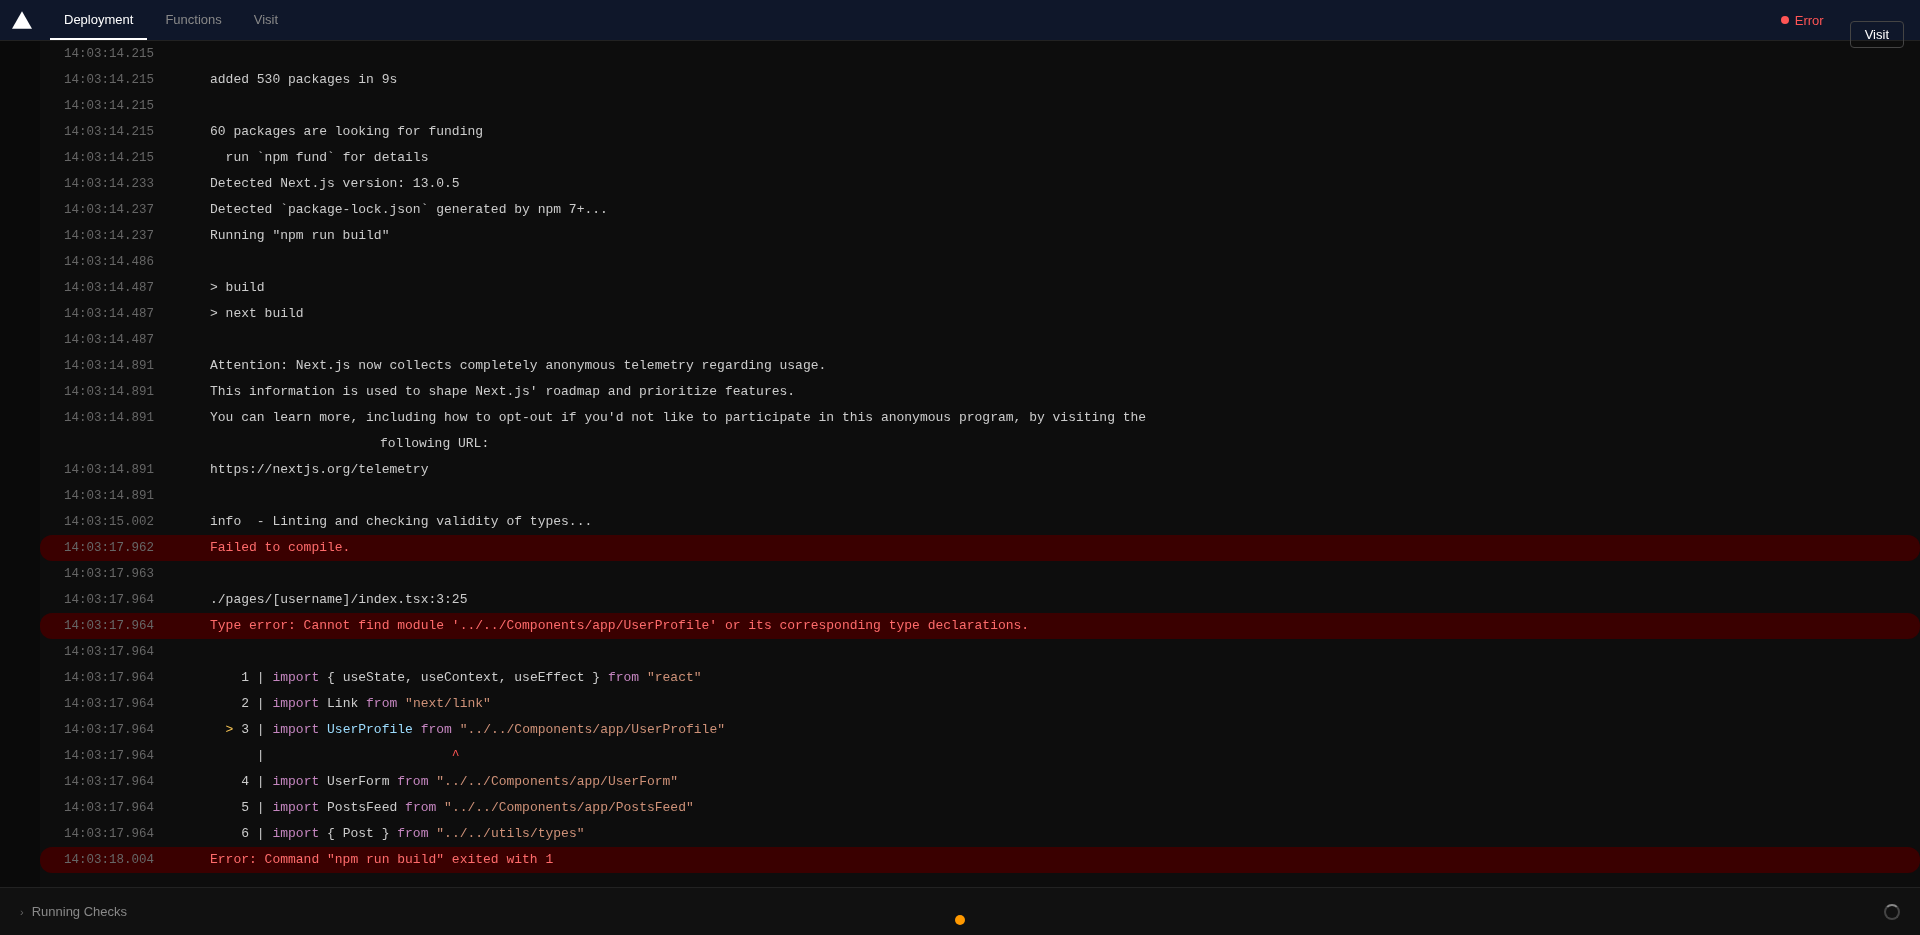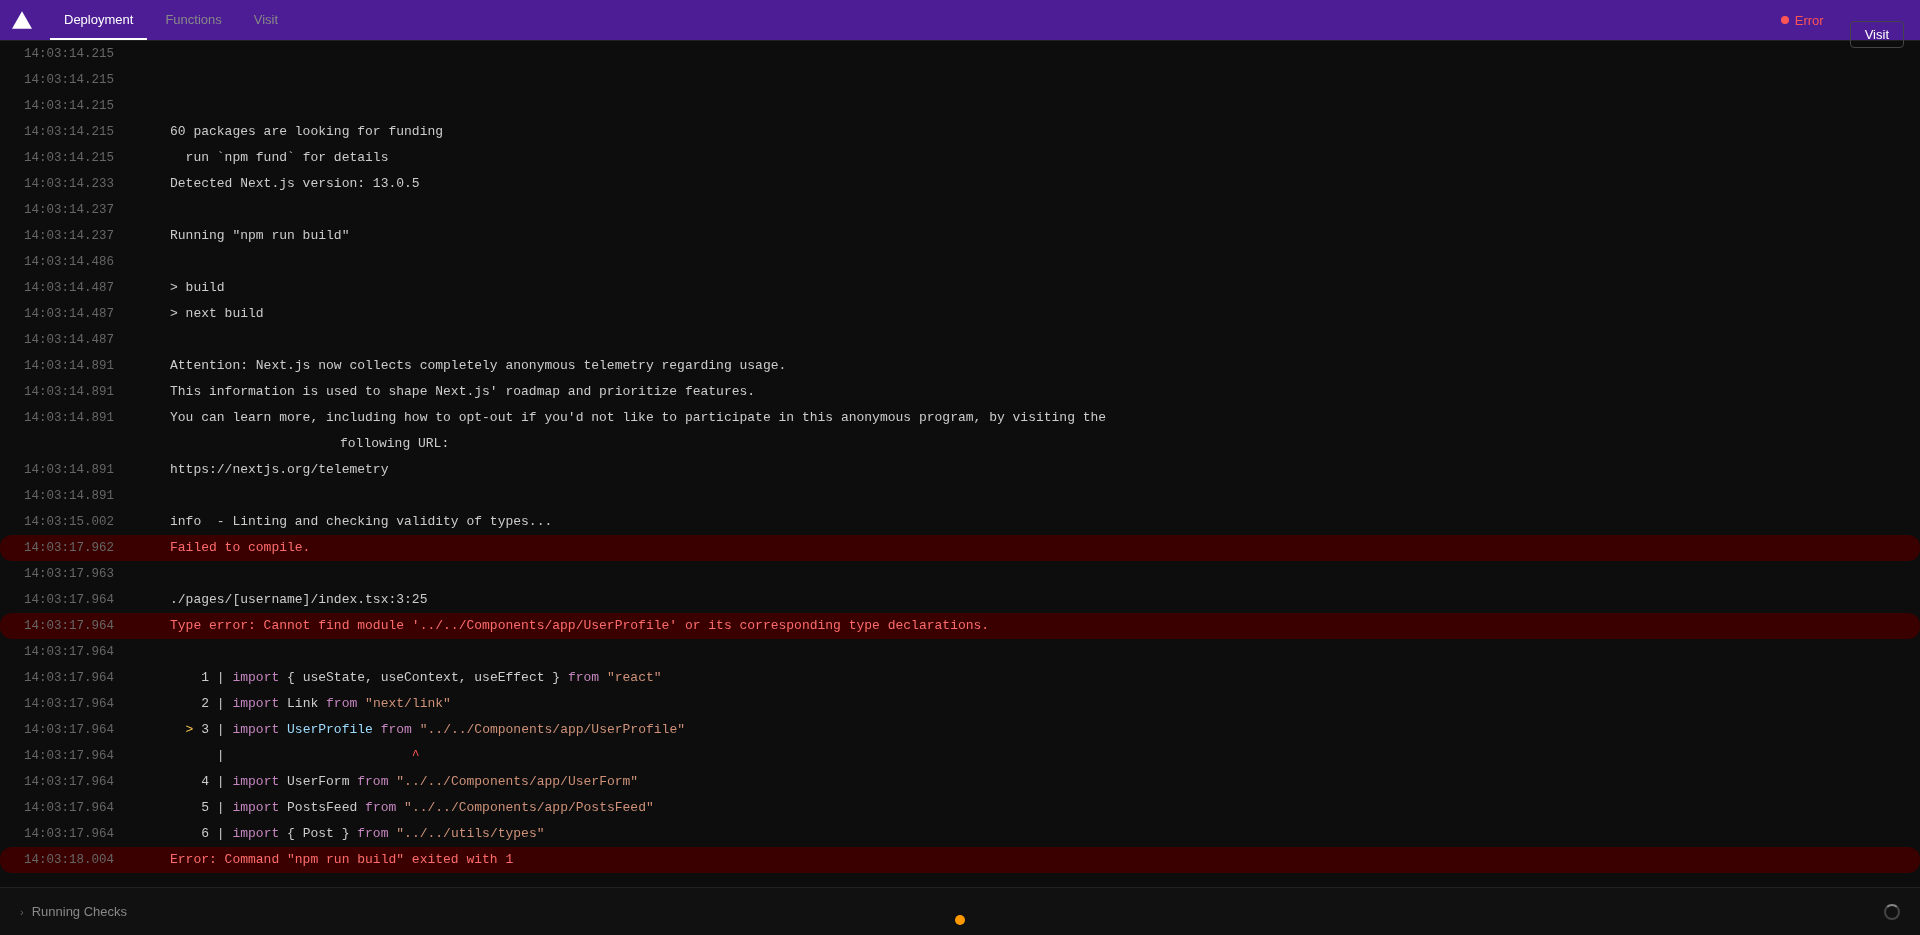--- a/index.html
+++ b/index.html
@@ -11,21 +11,21 @@
       height: 935px;
       overflow: hidden;
       display: flex;
       flex-direction: column;
     }
 
     
     .navbar {
       display: flex;
       align-items: center;
-      background: #4c1d95;
+      background: #0f172a;
       height: 41px;
       padding: 0 12px;
       border-bottom: 1px solid #222;
       flex-shrink: 0;
       position: relative;
     }
     .navbar-logo {
       width: 20px;
       height: 20px;
       margin-right: 18px;
@@ -85,20 +85,21 @@
       font-size: 13px;
       margin-top: 29px;
     }
 
     
     .main-content {
       flex: 1;
       display: flex;
       overflow: hidden;
       background: #0d0d0d;
+      margin-left: 40px;
     }
 
     
     .log-container {
       flex: 1;
       overflow-y: auto;
       padding: 0;
     }
     .log-line {
       display: flex;
@@ -212,39 +213,41 @@
 
 <div class="main-content">
   <div class="log-container">
 
     <div class="log-line">
       <span class="timestamp">14:03:14.215</span>
       <span class="log-text"></span>
     </div>
     <div class="log-line">
       <span class="timestamp">14:03:14.215</span>
+      <span class="log-text">added 530 packages in 9s</span>
     </div>
     <div class="log-line">
       <span class="timestamp">14:03:14.215</span>
       <span class="log-text"></span>
     </div>
     <div class="log-line">
       <span class="timestamp">14:03:14.215</span>
       <span class="log-text">60 packages are looking for funding</span>
     </div>
     <div class="log-line">
       <span class="timestamp">14:03:14.215</span>
       <span class="log-text">  run `npm fund` for details</span>
     </div>
     <div class="log-line">
       <span class="timestamp">14:03:14.233</span>
       <span class="log-text">Detected Next.js version: 13.0.5</span>
     </div>
     <div class="log-line">
       <span class="timestamp">14:03:14.237</span>
+      <span class="log-text">Detected `package-lock.json` generated by npm 7+...</span>
     </div>
     <div class="log-line">
       <span class="timestamp">14:03:14.237</span>
       <span class="log-text">Running "npm run build"</span>
     </div>
     <div class="log-line">
       <span class="timestamp">14:03:14.486</span>
       <span class="log-text"></span>
     </div>
     <div class="log-line">

